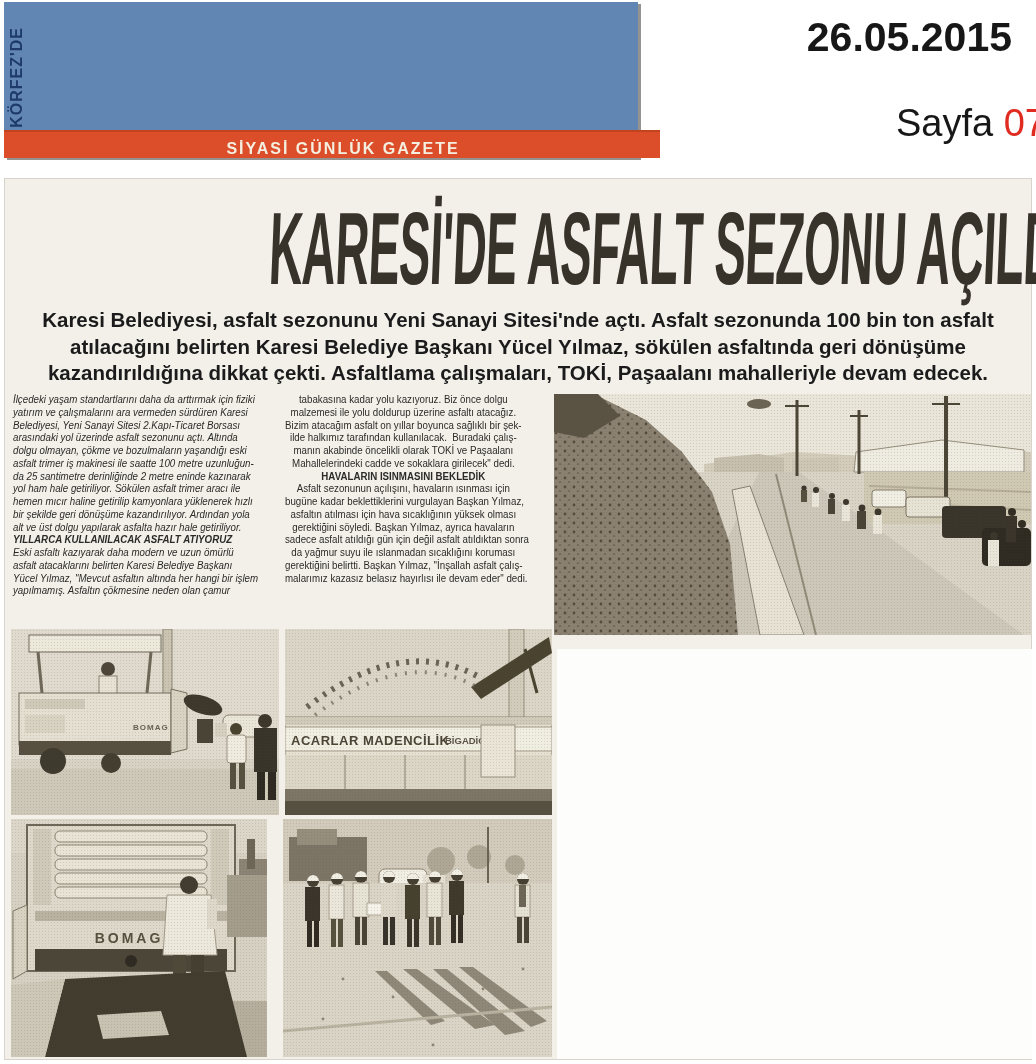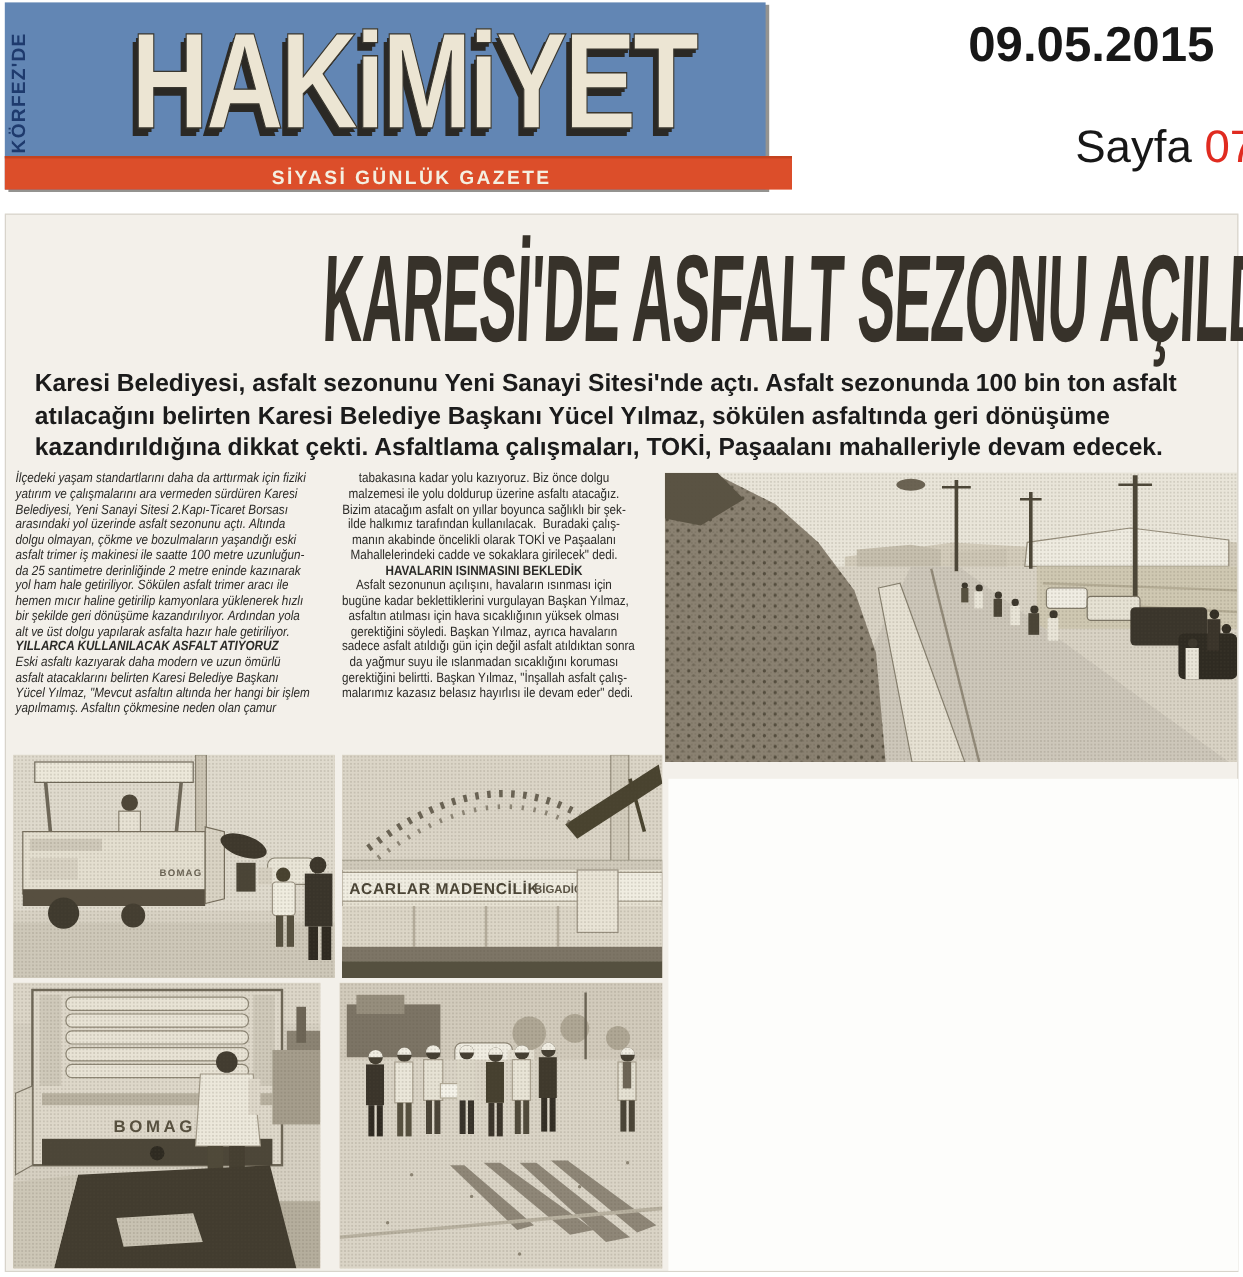--- a/index.html
+++ b/index.html
@@ -32,21 +32,21 @@
   
   .clip{position:absolute;left:4px;top:178px;width:1028px;height:882px;background:#f3f0ea;
         border:1px solid #d8d4cb;box-sizing:border-box;}
   .clip-white{position:absolute;left:552px;top:470px;width:475px;height:410px;background:#fdfdfb;}
 
   .headline{position:absolute;left:0;top:10px;width:1026px;height:112px;text-align:center;}
   .headline span{display:inline-block;font-weight:bold;font-size:78px;white-space:nowrap;
         color:#37322a;letter-spacing:-1px;
         transform:scale(.60,1.32) skewX(-5deg);transform-origin:center top;}
 
-  .lede{position:absolute;left:24px;top:128px;width:978px;text-align:left;
+  .lede{position:absolute;left:24px;top:128px;width:978px;text-align:center;
         font-weight:bold;font-size:20.5px;line-height:26.5px;color:#1b1b1b;}
 
   .col{position:absolute;top:214px;width:272px;color:#2b2a27;}
   .col1{left:8px;font-style:italic;}
   .col2{left:280px;text-align:center;}
   .bline{white-space:pre;font-size:11.2px;line-height:12.75px;
         transform:scaleX(.87);transform-origin:0 0;}
   .bline.subhed{font-weight:bold;}
 
   
@@ -61,29 +61,26 @@
   .ph-paver {left:6px;  top:640px;width:256px;height:238px;}
   .ph-group {left:278px;top:640px;width:269px;height:238px;}
 </style>
 </head>
 <body>
 
 <div class="page">
 
   <div class="masthead">
     <div class="masthead-region">KÖRFEZ'DE</div>
-    <div class="masthead-title">
-      <span>HAKiMiYET</span>
-    </div>
     <div class="masthead-strip">
       <span>SİYASİ GÜNLÜK GAZETE</span>
     </div>
   </div>
 
-  <div class="date-block">09.05.2015</div>
+  <div class="date-block">26.05.2015</div>
   <div class="sayfa-block"><span>Sayfa </span><span class="sayfa-num">07</span></div>
 
   <div class="clip">
     <div class="clip-white"></div>
 
     <div class="headline">
       <span>KARESİ'DE ASFALT SEZONU AÇILDI</span>
     </div>
 
     <div class="lede">Karesi Belediyesi, asfalt sezonunu Yeni Sanayi Sitesi'nde açtı. Asfalt sezonunda 100 bin ton asfalt atılacağını belirten Karesi Belediye Başkanı Yücel Yılmaz, sökülen asfaltında geri dönüşüme kazandırıldığına dikkat çekti. Asfaltlama çalışmaları, TOKİ, Paşaalanı mahalleriyle devam edecek.</div>

